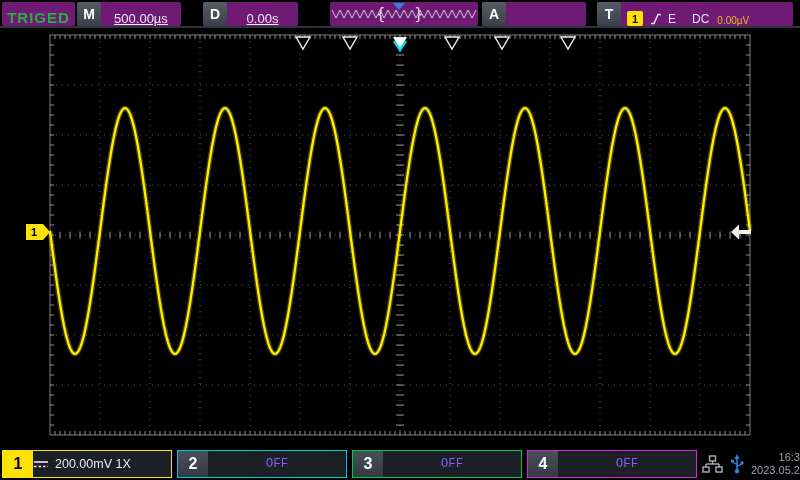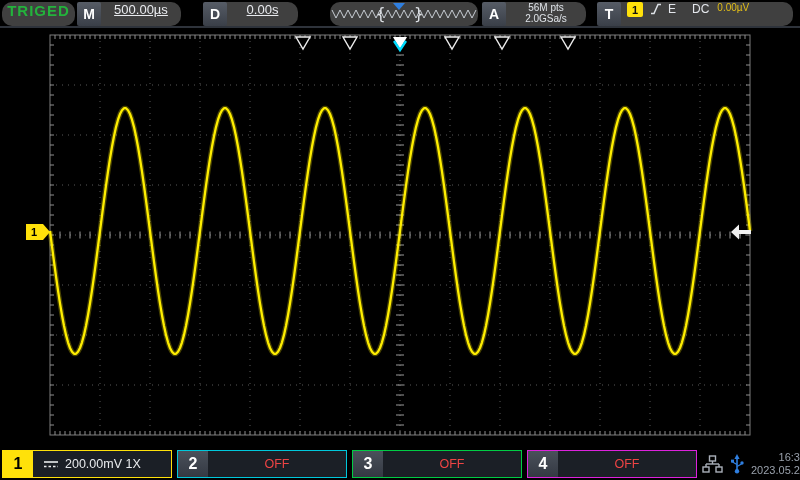--- a/index.html
+++ b/index.html
@@ -2,22 +2,22 @@
 <html><head>
 <meta charset="utf-8">
 <style>
   html,body{margin:0;padding:0;background:#000;}
   .screen{position:relative;width:800px;height:480px;background:#000;overflow:hidden;
           font-family:"Liberation Sans","DejaVu Sans",sans-serif;color:#e8eaed;
           -webkit-font-smoothing:antialiased;}
   
   .hdr{position:absolute;top:0;left:0;width:800px;height:28px;background:#000;
        border-bottom:2px solid #2e333b;box-sizing:border-box;}
-  .hbox{position:absolute;top:2px;height:24px;background:#404040;border-radius:10px;
-        display:flex;align-items:flex-start;box-sizing:border-box;}
+  .hbox{position:absolute;top:2px;height:24px;background:#701a75;border-radius:2px;
+        display:flex;align-items:flex-end;box-sizing:border-box;}
   .chip{width:24px;height:24px;border-radius:2px;background:linear-gradient(#565c66,#3a3f48);
         color:#fff;font-weight:bold;font-size:14px;display:flex;align-items:center;
         justify-content:center;flex:0 0 auto;}
   .hval{flex:1;text-align:center;font-size:13px;color:#e9ebef;text-decoration:underline;}
   .trigstat{left:2px;width:73px;justify-content:center;font-weight:bold;font-size:15px;
             color:#23b33c;letter-spacing:1px;}
   .acqcol{flex:1;text-align:center;font-size:10px;line-height:11px;color:#dfe3e8;}
   .tbox{padding-right:6px;}
   .tbadge{width:16px;height:15px;border-radius:2px;color:#111;font-size:11px;font-weight:bold;
           display:flex;align-items:center;justify-content:center;margin-left:6px;flex:0 0 auto;}
@@ -28,22 +28,22 @@
   .main{position:absolute;top:28px;left:0;width:800px;height:421px;background:#000;}
   .main svg{position:absolute;top:0;left:0;}
   
   .ftr{position:absolute;top:449px;left:0;width:800px;height:31px;background:#000;
        display:flex;align-items:stretch;gap:5px;padding:1px 2px 2px 2px;box-sizing:border-box;}
   .chbox{width:170px;flex:0 0 auto;border:1px solid #555;background:#1b1f26;
          display:flex;align-items:center;box-sizing:border-box;}
   .chnum{width:30px;height:100%;background:linear-gradient(#4a505a,#343943);color:#fff;
          font-size:16px;font-weight:bold;display:flex;align-items:center;justify-content:center;
          flex:0 0 auto;}
-  .chval{flex:1;text-align:center;font-size:12.5px;color:#ef4444;}
-  .chval-on{display:flex;align-items:center;gap:6px;padding-left:10px;flex:1;
+  .chval{flex:1;text-align:center;font-size:12.5px;color:#8b5cf6;font-family:Liberation Mono, monospace;}
+  .chval-on{display:flex;align-items:center;gap:6px;flex:1;
             font-size:12.5px;color:#e9ebee;}
   .statusarea{flex:1;display:flex;align-items:center;justify-content:flex-end;gap:7px;
               padding-right:4px;}
   .clock{text-align:right;font-size:11px;line-height:13px;color:#99a0ab;}
 </style>
 </head>
 <body>
 
 <div class="screen">
 
@@ -66,24 +66,20 @@
       <svg id="preview-svg" width="148" height="24">
           <polyline points="2,8 6,16 10,8 14,16 18,8 22,16 26,8 30,16 34,8 38,16 42,8 46,16 50,8 54,16 58,8 62,16 66,8 70,16 74,8 78,16 82,8 86,16 90,8 94,16 98,8 102,16 106,8 110,16 114,8 118,16 122,8 126,16 130,8 134,16 138,8 142,16 146,8" fill="none" stroke="#c9ced5" stroke-width="1"></polyline>
           <text x="46" y="17" font-size="15" fill="#dfe3e8" font-family="DejaVu Sans, sans-serif">{</text>
           <text x="84" y="17" font-size="15" fill="#dfe3e8" font-family="DejaVu Sans, sans-serif">}</text>
           <polygon points="63,1 75,1 69,8" fill="#2f7fe0"></polygon>
         </svg>
     </div>
 
     <div class="hbox" style="left:482px;width:104px;">
       <span class="chip">A</span>
-      <span class="acqcol">
-        <span>56M pts</span><br>
-        <span>2.0GSa/s</span>
-      </span>
     </div>
 
     <div class="hbox tbox" style="left:597px;width:196px;">
       <span class="chip">T</span>
       <span class="tbadge" id="trig-badge" style="background: rgb(255, 225, 10);">1</span>
       <span class="tslope">
         <svg width="12" height="14" viewBox="0 0 12 14">
           <polyline points="1,11.5 4,11.5 8,2.5 11,2.5" fill="none" stroke="#dfe3e8" stroke-width="1.5"></polyline>
         </svg>
       </span>

